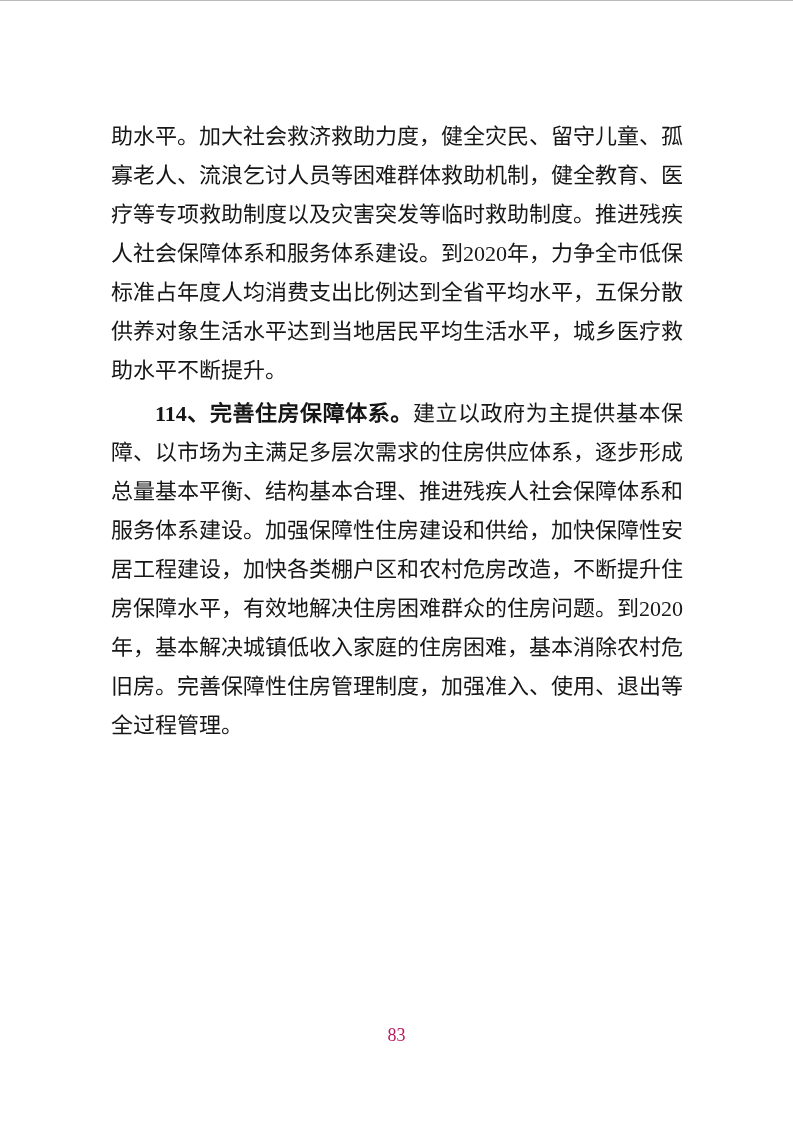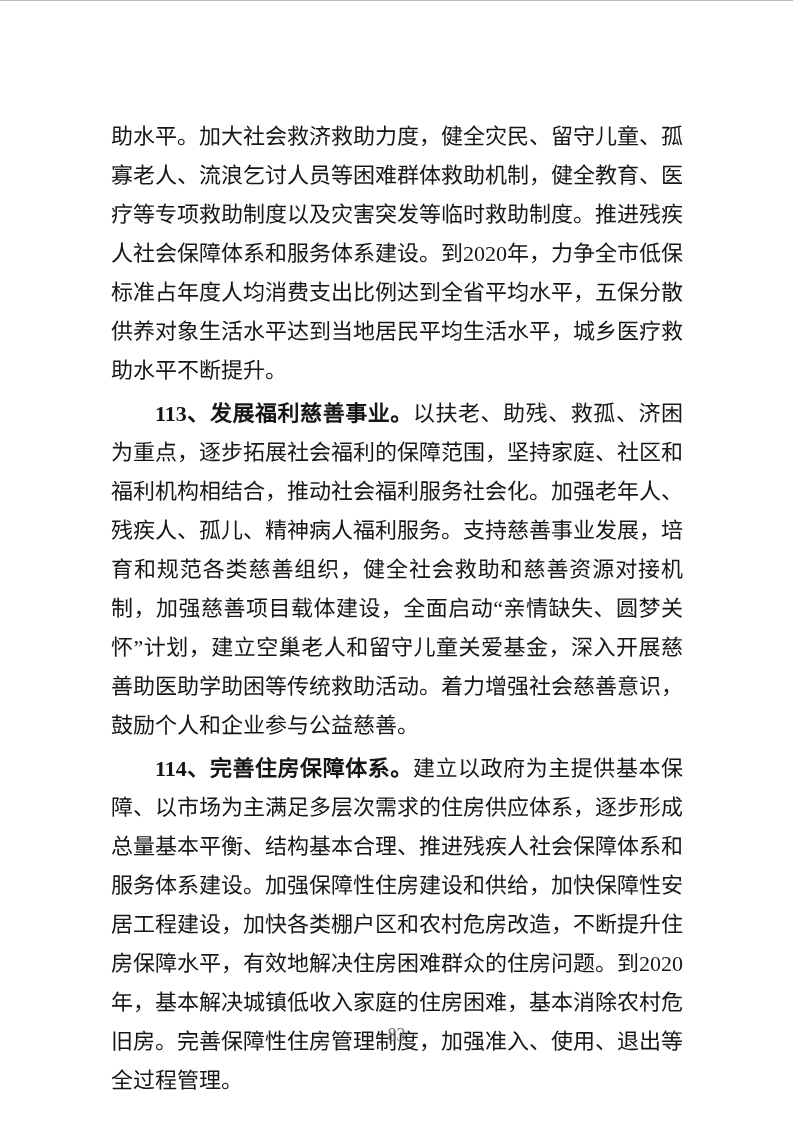--- a/index.html
+++ b/index.html
@@ -40,26 +40,25 @@
     font-weight: bold;
   }
   .page-number {
     position: absolute;
     top: 1023px;
     left: 0;
     width: 100%;
     text-align: center;
     font-size: 18px;
     line-height: 22px;
-    color: #737373;
+    color: #be185d;
   }
 </style>
 </head>
 <body>
 
 <div class="page">
   <div class="content">
     <p class="para"><span>助水平。加大社会救济救助力度，健全灾民、留守儿童、孤寡老人、流浪乞讨人员等困难群体救助机制，健全教育、医疗等专项救助制度以及灾害突发等临时救助制度。推进残疾人社会保障体系和服务体系建设。到2020年，力争全市低保标准占年度人均消费支出比例达到全省平均水平，五保分散供养对象生活水平达到当地居民平均生活水平，城乡医疗救助水平不断提升。</span></p>
-    <p class="para indent"><span class="heading">113、发展福利慈善事业。</span><span>以扶老、助残、救孤、济困为重点，逐步拓展社会福利的保障范围，坚持家庭、社区和福利机构相结合，推动社会福利服务社会化。加强老年人、残疾人、孤儿、精神病人福利服务。支持慈善事业发展，培育和规范各类慈善组织，健全社会救助和慈善资源对接机制，加强慈善项目载体建设，全面启动“亲情缺失、圆梦关怀”计划，建立空巢老人和留守儿童关爱基金，深入开展慈善助医助学助困等传统救助活动。着力增强社会慈善意识，鼓励个人和企业参与公益慈善。</span></p>
     <p class="para indent"><span class="heading">114、完善住房保障体系。</span><span>建立以政府为主提供基本保障、以市场为主满足多层次需求的住房供应体系，逐步形成总量基本平衡、结构基本合理、推进残疾人社会保障体系和服务体系建设。加强保障性住房建设和供给，加快保障性安居工程建设，加快各类棚户区和农村危房改造，不断提升住房保障水平，有效地解决住房困难群众的住房问题。到2020年，基本解决城镇低收入家庭的住房困难，基本消除农村危旧房。完善保障性住房管理制度，加强准入、使用、退出等全过程管理。</span></p>
   </div>
   <div class="page-number">83</div>
 </div>
 
 </body></html>

